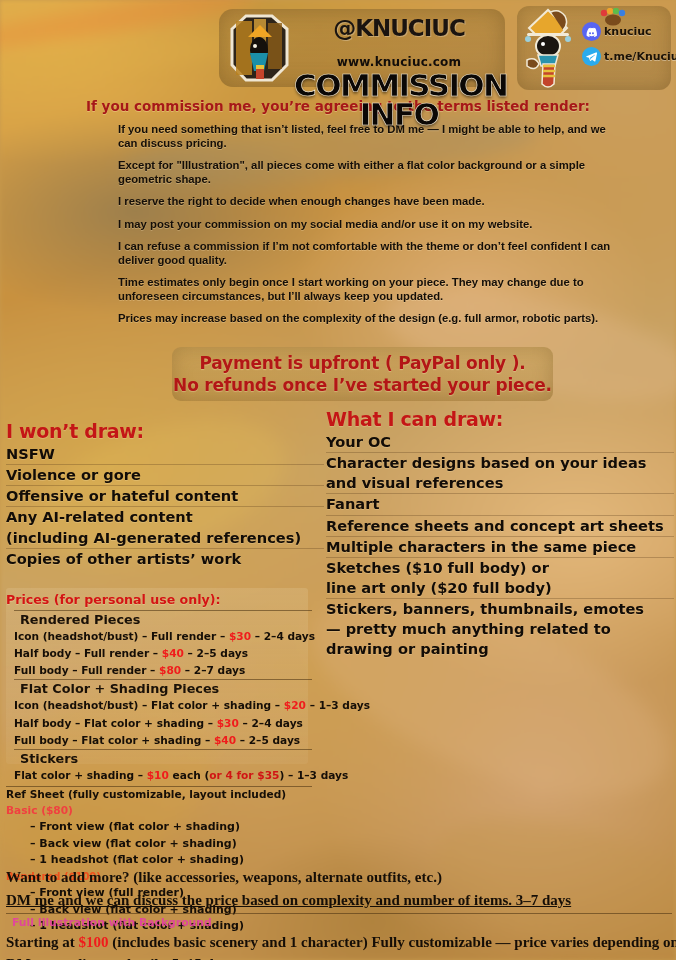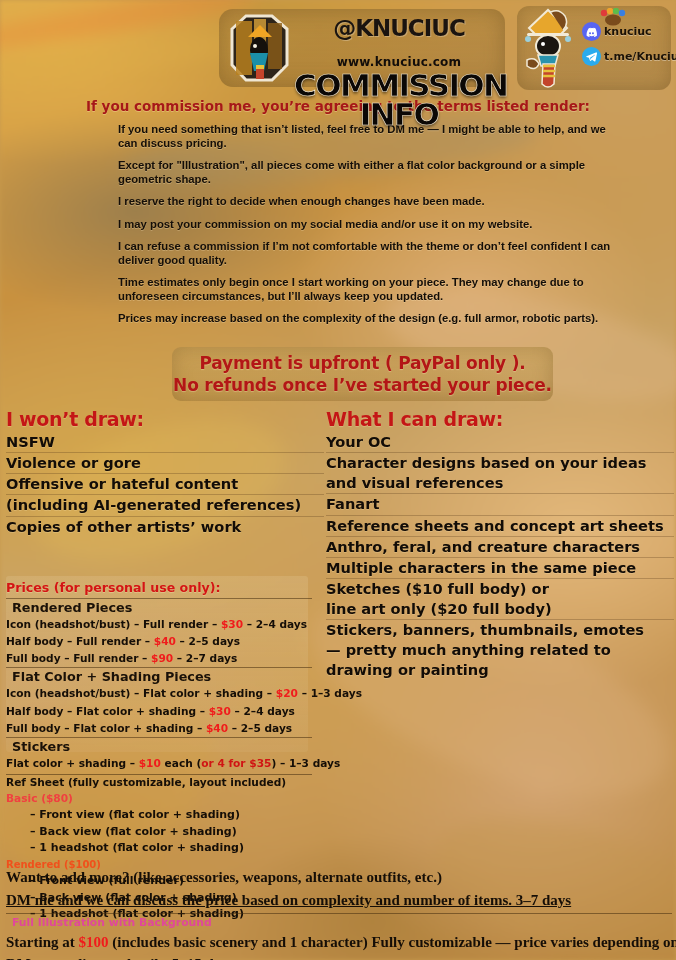--- a/index.html
+++ b/index.html
@@ -189,21 +189,21 @@
     text-shadow: 0 1px 1px rgba(255,235,190,.35);
     white-space: nowrap;
   }
 
   
   .cols {
     position: absolute;
     top: 408px; left: 0;
     width: 676px;
   }
-  .col-left { position: absolute; left: 6px; top: 0; width: 318px; }
+  .col-left { position: absolute; left: 6px; top: 12px; width: 318px; }
   .col-right { position: absolute; left: 326px; top: 0; width: 348px; }
 
   .col-head {
     font-family: "DejaVu Sans", sans-serif;
     font-weight: 700;
     font-size: 19px;
     color: #c41616;
     letter-spacing: -.3px;
     text-shadow: 0 1px 1px rgba(255,235,190,.3);
     margin-bottom: 2px;
@@ -234,21 +234,21 @@
     border-radius: 3px;
   }
   .prices-head {
     font-family: "DejaVu Sans", sans-serif;
     font-weight: 700;
     font-size: 12.6px;
     color: #d41414;
     text-shadow: 0 1px 0 rgba(255,235,190,.3);
     margin-bottom: 3px;
   }
-  .price-group { border-top: 1px solid rgba(70,45,15,.55); padding-top: 1px; }
+  .price-group { border-top: 1px solid rgba(70,45,15,.55); padding-top: 1px; margin-left: 8px; }
   .price-title {
     font-family: "DejaVu Sans", sans-serif;
     font-weight: 700;
     font-size: 12.8px;
     color: #1a1108;
     padding-left: 6px;
     line-height: 1.25;
   }
   .price-line {
     font-family: "DejaVu Sans", sans-serif;
@@ -411,37 +411,38 @@
     <div class="pay-line">No refunds once I’ve started your piece.</div>
   </div>
 
   <div class="cols">
 
     <div class="col-left">
       <div class="col-head">I won’t draw:</div>
       <div class="row-item">NSFW</div>
       <div class="row-item">Violence or gore</div>
       <div class="row-item">Offensive or hateful content</div>
+      <div class="row-item noline">Any AI-related content</div>
       <div class="row-item">(including AI-generated references)</div>
       <div class="row-item noline">Copies of other artists’ work</div>
 
       <div class="prices-plate"></div>
       <div class="prices">
         <div class="prices-head">Prices (for personal use only):</div>
 
         <div class="price-group">
           <div class="price-title">Rendered Pieces</div>
           <div class="price-line">
             <span>Icon (headshot/bust) – Full render – </span><span class="amt">$30</span><span> – 2–4 days</span>
           </div>
           <div class="price-line">
             <span>Half body – Full render – </span><span class="amt">$40</span><span> – 2–5 days</span>
           </div>
           <div class="price-line">
-            <span>Full body – Full render – </span><span class="amt">$90</span><span> – 2–7 days</span>
+            <span>Full body – Full render – </span><span class="amt">$80</span><span> – 2–7 days</span>
           </div>
         </div>
 
         <div class="price-group">
           <div class="price-title">Flat Color + Shading Pieces</div>
           <div class="price-line">
             <span>Icon (headshot/bust) – Flat color + shading – </span><span class="amt">$20</span><span> – 1–3 days</span>
           </div>
           <div class="price-line">
             <span>Half body – Flat color + shading – </span><span class="amt">$30</span><span> – 2–4 days</span>
@@ -473,21 +474,20 @@
       </div>
     </div>
 
     <div class="col-right">
       <div class="col-head">What I can draw:</div>
       <div class="row-item">Your OC</div>
       <div class="row-item noline">Character designs based on your ideas</div>
       <div class="row-item">and visual references</div>
       <div class="row-item">Fanart</div>
       <div class="row-item">Reference sheets and concept art sheets</div>
-      <div class="row-item">Anthro, feral, and creature characters</div>
       <div class="row-item">Multiple characters in the same piece</div>
       <div class="row-item noline">Sketches ($10 full body) or</div>
       <div class="row-item">line art only ($20 full body)</div>
       <div class="row-item noline">Stickers, banners, thumbnails, emotes</div>
       <div class="row-item noline">— pretty much anything related to</div>
       <div class="row-item noline">drawing or painting</div>
     </div>
   </div>
 
   <div class="bottom">

